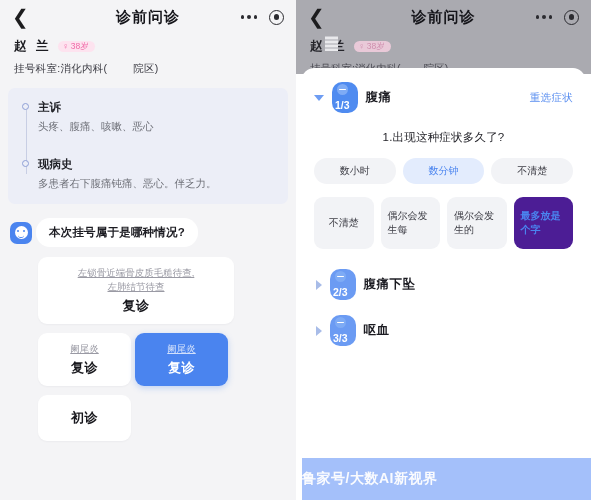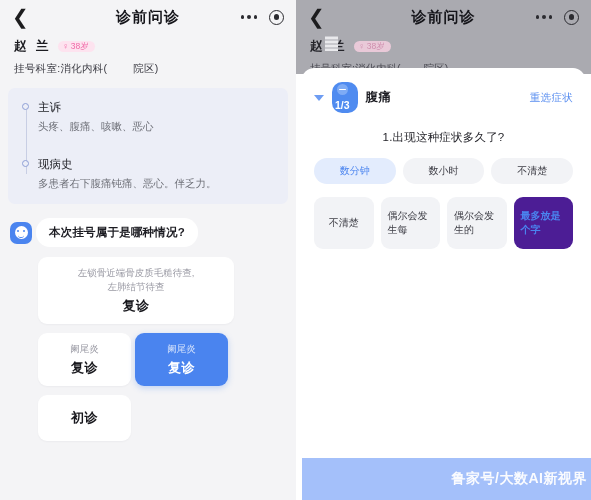--- a/index.html
+++ b/index.html
@@ -81,21 +81,21 @@
   .sum-bullet {
     flex: 0 0 auto; margin-top: 3px;
     width: 7px; height: 7px; border-radius: 50%;
     border: 1.3px solid #8e9fd6; background: #eceef7;
     position: relative; z-index: 2;
   }
   .sum-line {
     position: absolute; left: 17.5px; top: 22px; bottom: 30px;
     width: 1px; background: #c8cee4;
   }
-  .sum-title { font-size: 11.5px; font-weight: 400; color: #1f2026; }
+  .sum-title { font-size: 11.5px; font-weight: 700; color: #1f2026; }
   .sum-text { font-size: 10.5px; color: #6e7078; margin-top: 4px; line-height: 1.35; }
 
   .chat { padding: 14px 10px 0 10px; }
   .chat-row { display: flex; align-items: center; gap: 4px; }
   .avatar {
     flex: 0 0 auto;
     width: 22px; height: 22px; border-radius: 7px;
     background: #4a84ef;
     display: flex; align-items: center; justify-content: center;
     position: relative;
@@ -124,21 +124,21 @@
     letter-spacing: .2px;
   }
 
   .options { padding: 10px 10px 0 38px; }
   .opt-card {
     background: #ffffff; border-radius: 9px;
     padding: 9px 10px; text-align: center;
     box-shadow: 0 1px 2px rgba(20,20,40,.04);
   }
   .opt-wide { width: 196px; }
-  .opt-sub { font-size: 9.5px; color: #9a9aa4; line-height: 1.45; }
+  .opt-sub { font-size: 9.5px; color: #9a9aa4; line-height: 1.45; text-decoration: underline; }
   .opt-main { font-size: 13px; font-weight: 700; color: #17171c; margin-top: 3px; letter-spacing: .5px; }
   .opt-pair { display: flex; gap: 4px; margin-top: 9px; }
   .opt-half { width: 93px; }
   .opt-selected { background: #4a84ef; box-shadow: 0 2px 6px rgba(74,132,239,.30); }
   .opt-selected .opt-sub { color: #d2e0fb; }
   .opt-selected .opt-main { color: #ffffff; }
   .opt-single { width: 93px; margin-top: 9px; padding: 14px 10px; }
 
   
   .screen-right {
@@ -244,21 +244,21 @@
   .chip-tall.sel { background: #4c1d95; color: #4a84ef; font-weight: bold; }
 
   .collapsed { margin-top: 20px; display: flex; flex-direction: column; gap: 15px; }
   .collapsed-row { display: flex; align-items: center; gap: 8px; padding-left: 2px; }
   .pill-alt { background: #6b9bf3; }
 
   .watermark {
     position: absolute; left: 6px; right: 0; bottom: 0; height: 42px;
     background: #a4c0fa;
     z-index: 5;
-    display: flex; align-items: center; justify-content: flex-end;
+    display: flex; align-items: center; justify-content: flex-start;
     padding-right: 4px;
   }
   .wm-text {
     font-size: 14px; font-weight: 700; color: #ffffff;
     letter-spacing: .5px; opacity: .95;
   }
 </style>
 </head>
 <body>
 
@@ -385,32 +385,50 @@
         <div class="pill">
           <span class="minus"></span>
           <span>1/3</span>
         </div>
         <div class="symptom-name">腹痛</div>
         <div class="reselect">重选症状</div>
       </div>
 
       <div class="question">1.出现这种症状多久了?</div>
       <div class="chips">
+        <div class="chip">数小时</div>
         <div class="chip sel">数分钟</div>
-        <div class="chip">数小时</div>
         <div class="chip">不清楚</div>
       </div>
 
       <div class="chips chips-tall">
         <div class="chip-tall center">不清楚</div>
         <div class="chip-tall">偶尔会发生每</div>
         <div class="chip-tall">偶尔会发生的</div>
         <div class="chip-tall sel">最多放是个字</div>
       </div>
 
+      <div class="collapsed">
+        <div class="collapsed-row">
+          <div class="tri tri-right"></div>
+          <div class="pill pill-alt">
+            <span class="minus"></span>
+            <span>2/3</span>
+          </div>
+          <div class="symptom-name">腹痛下坠</div>
+        </div>
+        <div class="collapsed-row">
+          <div class="tri tri-right"></div>
+          <div class="pill pill-alt">
+            <span class="minus"></span>
+            <span>3/3</span>
+          </div>
+          <div class="symptom-name">呕血</div>
+        </div>
+      </div>
     </div>
 
     <div class="watermark">
       <div class="wm-text">鲁家号/大数AI新视界</div>
     </div>
   </div>
 
 </div>
 
 </body></html>

